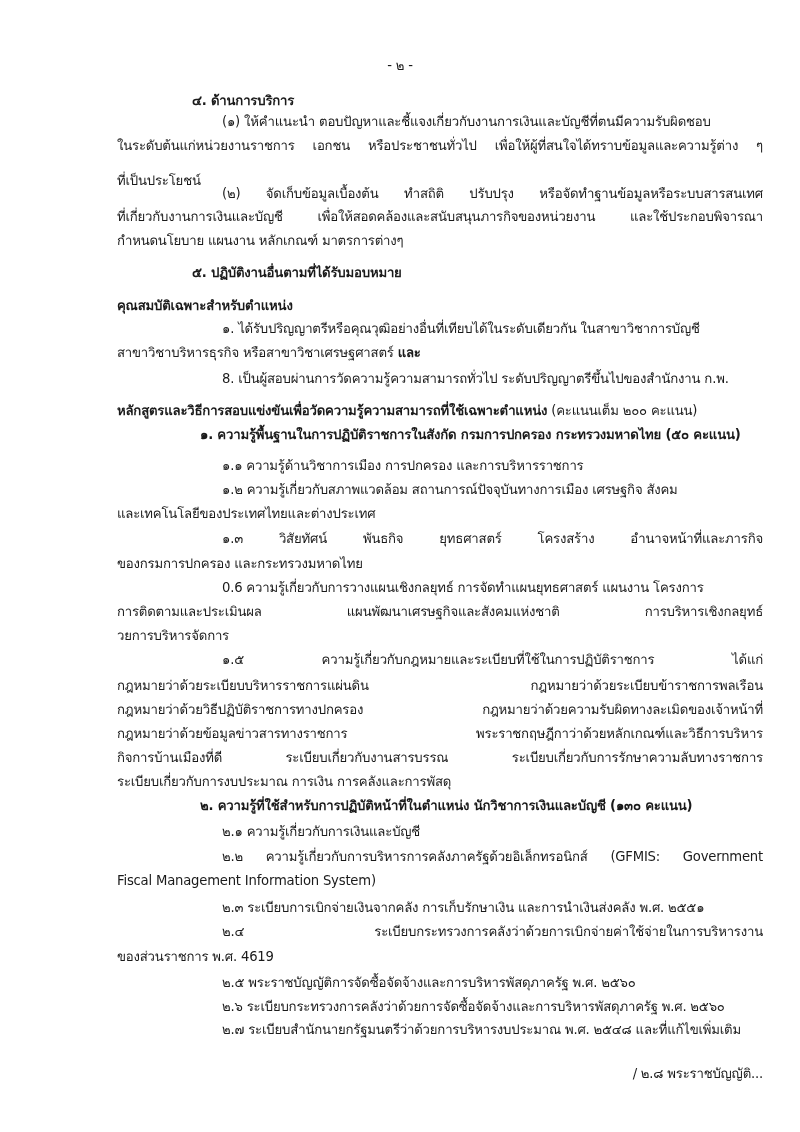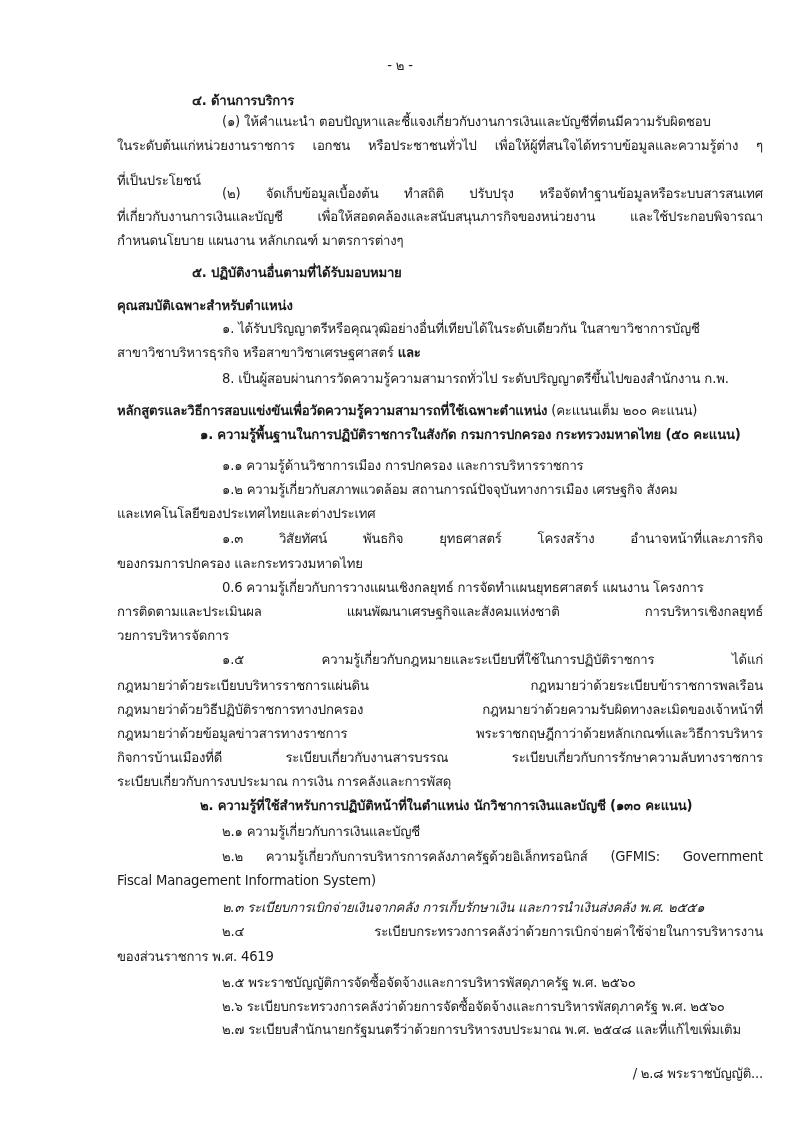--- a/index.html
+++ b/index.html
@@ -65,21 +65,21 @@
   <div class="line just" style="left:117px;width:646px;top:677px;">กฎหมายว่าด้วยระเบียบบริหารราชการแผ่นดิน กฎหมายว่าด้วยระเบียบข้าราชการพลเรือน</div>
   <div class="line just" style="left:117px;width:646px;top:701px;">กฎหมายว่าด้วยวิธีปฏิบัติราชการทางปกครอง กฎหมายว่าด้วยความรับผิดทางละเมิดของเจ้าหน้าที่</div>
   <div class="line just" style="left:117px;width:646px;top:725px;">กฎหมายว่าด้วยข้อมูลข่าวสารทางราชการ พระราชกฤษฎีกาว่าด้วยหลักเกณฑ์และวิธีการบริหาร</div>
   <div class="line just" style="left:117px;width:646px;top:749px;">กิจการบ้านเมืองที่ดี ระเบียบเกี่ยวกับงานสารบรรณ ระเบียบเกี่ยวกับการรักษาความลับทางราชการ</div>
   <div class="line" style="left:117px;top:773px;">ระเบียบเกี่ยวกับการงบประมาณ การเงิน การคลังและการพัสดุ</div>
 
   <div class="line b" style="left:200px;top:797px;">๒. ความรู้ที่ใช้สำหรับการปฏิบัติหน้าที่ในตำแหน่ง นักวิชาการเงินและบัญชี (๑๓๐ คะแนน)</div>
   <div class="line" style="left:222px;top:823px;">๒.๑ ความรู้เกี่ยวกับการเงินและบัญชี</div>
   <div class="line just" style="left:222px;width:541px;top:848px;">๒.๒ ความรู้เกี่ยวกับการบริหารการคลังภาครัฐด้วยอิเล็กทรอนิกส์ (GFMIS: Government</div>
   <div class="line" style="left:117px;top:872px;">Fiscal Management Information System)</div>
-  <div class="line" style="left:222px;top:899px;font-style:italic;">๒.๓ ระเบียบการเบิกจ่ายเงินจากคลัง การเก็บรักษาเงิน และการนำเงินส่งคลัง พ.ศ. ๒๕๕๑</div>
+  <div class="line" style="left:222px;top:899px;">๒.๓ ระเบียบการเบิกจ่ายเงินจากคลัง การเก็บรักษาเงิน และการนำเงินส่งคลัง พ.ศ. ๒๕๕๑</div>
   <div class="line just" style="left:222px;width:541px;top:923px;">๒.๔ ระเบียบกระทรวงการคลังว่าด้วยการเบิกจ่ายค่าใช้จ่ายในการบริหารงาน</div>
   <div class="line" style="left:117px;top:948px;">ของส่วนราชการ พ.ศ. 4619</div>
   <div class="line" style="left:222px;top:974px;">๒.๕ พระราชบัญญัติการจัดซื้อจัดจ้างและการบริหารพัสดุภาครัฐ พ.ศ. ๒๕๖๐</div>
   <div class="line" style="left:222px;top:998px;">๒.๖ ระเบียบกระทรวงการคลังว่าด้วยการจัดซื้อจัดจ้างและการบริหารพัสดุภาครัฐ พ.ศ. ๒๕๖๐</div>
   <div class="line" style="left:222px;top:1021px;">๒.๗ ระเบียบสำนักนายกรัฐมนตรีว่าด้วยการบริหารงบประมาณ พ.ศ. ๒๕๔๘ และที่แก้ไขเพิ่มเติม</div>
 
   <div class="line" style="right:37px;top:1065px;text-align:right;">/ ๒.๘ พระราชบัญญัติ...</div>
 
 </div>
 

